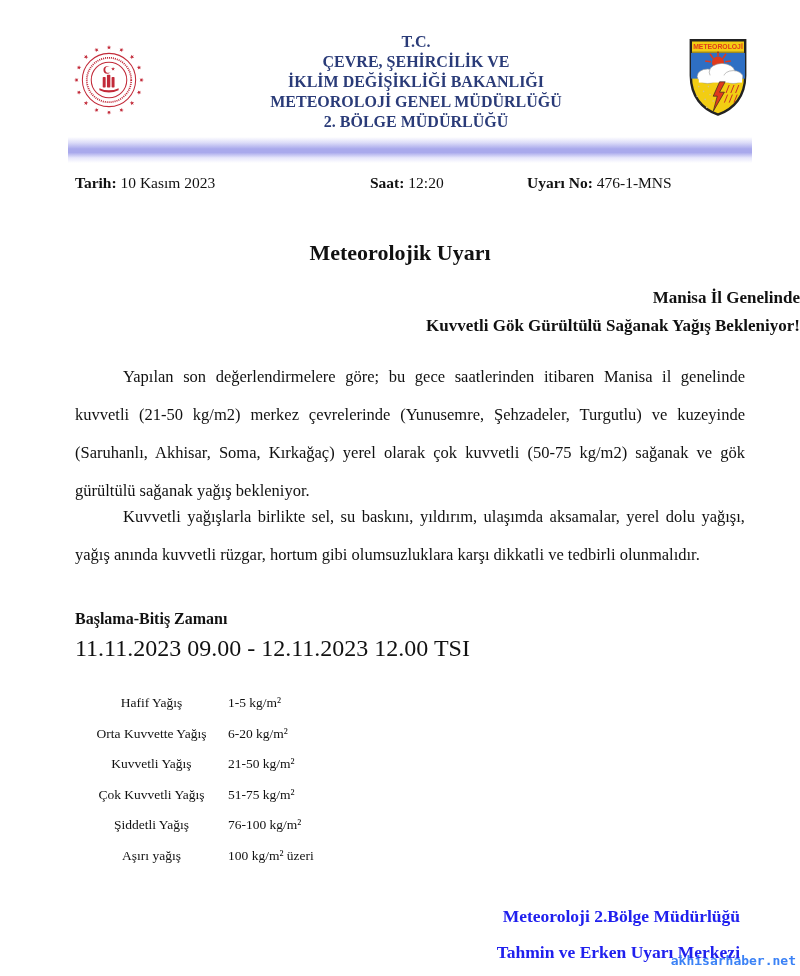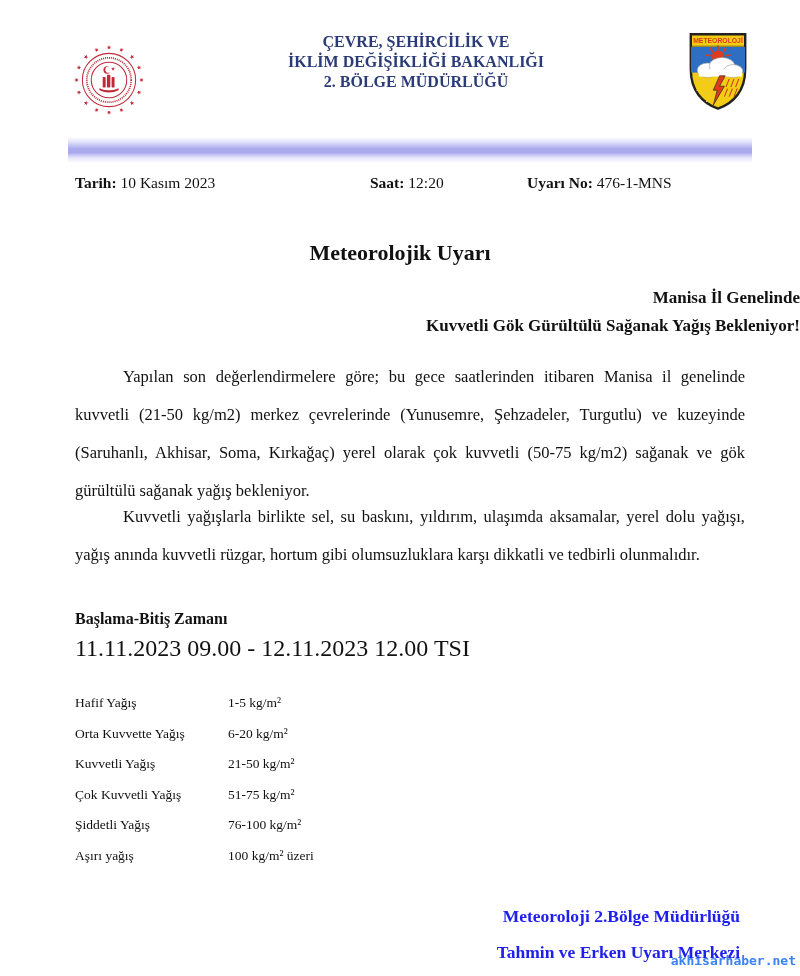--- a/index.html
+++ b/index.html
@@ -4,21 +4,21 @@
 <style>
   html,body{margin:0;padding:0;background:#fff;}
   .page{position:relative;width:800px;height:976px;background:#fff;overflow:hidden;
         font-family:"Liberation Serif",serif;color:var(--body-text,#111);}
 
   
   .doc-header{position:absolute;top:30px;left:72px;right:50px;display:flex;align-items:flex-start;}
   .seal{width:74px;height:80px;flex:0 0 auto;margin-top:10px;}
   .head-lines{flex:1;text-align:center;font-weight:bold;font-size:16px;line-height:20px;
               color:var(--header-text,#2a3b78);padding-top:2px;}
-  .shield{width:64px;height:82px;flex:0 0 auto;}
+  .shield{width:64px;height:82px;flex:0 0 auto;margin-top:6px;}
 
   
   .divider-bar{position:absolute;top:137px;left:68px;right:48px;height:26px;
     background:linear-gradient(to bottom,#ffffff 0%,#dcdcf8 22%,var(--divider,#a9a9ec) 46%,
                var(--divider,#a9a9ec) 60%,#e6e6fb 80%,#ffffff 100%);}
 
   
   .meta-row{position:absolute;top:174px;left:75px;right:55px;height:22px;font-size:15.5px;}
   .meta-field{position:absolute;top:0;white-space:nowrap;}
   .mf1{left:0;} .mf2{left:295px;} .mf3{left:452px;}
@@ -35,21 +35,21 @@
              text-indent:48px;font-size:16.5px;line-height:38px;}
   .para1{top:358px;} .para2{top:498px;}
 
   
   .period-label{position:absolute;top:608px;left:75px;font-size:16px;font-weight:bold;line-height:22px;}
   .period-value{position:absolute;top:636px;left:75px;font-size:24px;line-height:24px;}
 
   
   .rain-scale{position:absolute;top:688px;left:75px;right:100px;}
   .rain-row{display:flex;height:30.5px;align-items:center;font-size:13.5px;}
-  .rain-label{width:153px;flex:0 0 auto;}
+  .rain-label{width:153px;flex:0 0 auto;text-align:center;}
   .rain-value{flex:1;}
 
   
   .signature{position:absolute;top:898px;left:450px;width:290px;text-align:right;
              font-size:17.5px;line-height:36px;font-weight:bold;color:var(--footer-text,#2020ee);}
 
   
   .watermark{position:absolute;right:4px;bottom:8px;font-family:"DejaVu Sans Mono",monospace;
              font-size:13px;font-weight:bold;color:#3b82f6;}
 
@@ -93,22 +93,24 @@
         <circle cx="49.2" cy="36" r="4.2" fill="#ffffff"></circle>
         <use href="#star" class="seal-fill" transform="translate(55.5,35) scale(0.85)"></use>
         <rect class="seal-fill" x="41.5" y="46" width="4" height="14" rx="1"></rect>
         <rect class="seal-fill" x="47.2" y="43" width="4.6" height="17" rx="1"></rect>
         <rect class="seal-fill" x="53.5" y="46" width="4" height="14" rx="1"></rect>
         <path class="seal-fill" d="M37,61 Q50,67 63,61 L63,64 Q50,70 37,64 Z"></path>
       </svg>
     </div>
 
     <div class="head-lines">
+      <div>T.C.</div>
       <div>ÇEVRE, ŞEHİRCİLİK VE</div>
       <div>İKLİM DEĞİŞİKLİĞİ BAKANLIĞI</div>
+      <div>METEOROLOJİ GENEL MÜDÜRLÜĞÜ</div>
       <div>2. BÖLGE MÜDÜRLÜĞÜ</div>
     </div>
 
     <div class="shield">
       <svg viewBox="0 0 80 100">
         <defs>
           <clipPath id="sc">
             <path d="M6,4 H74 V48 C74,74 60,90 40,97 C20,90 6,74 6,48 Z"></path>
           </clipPath>
         </defs>

